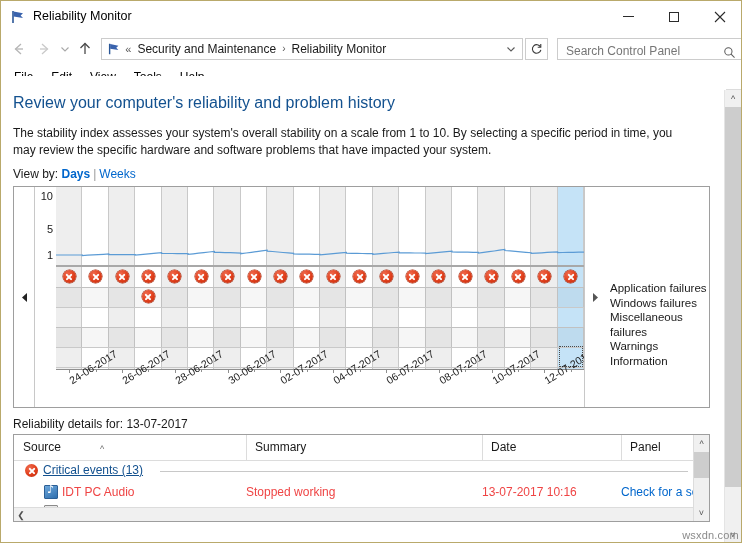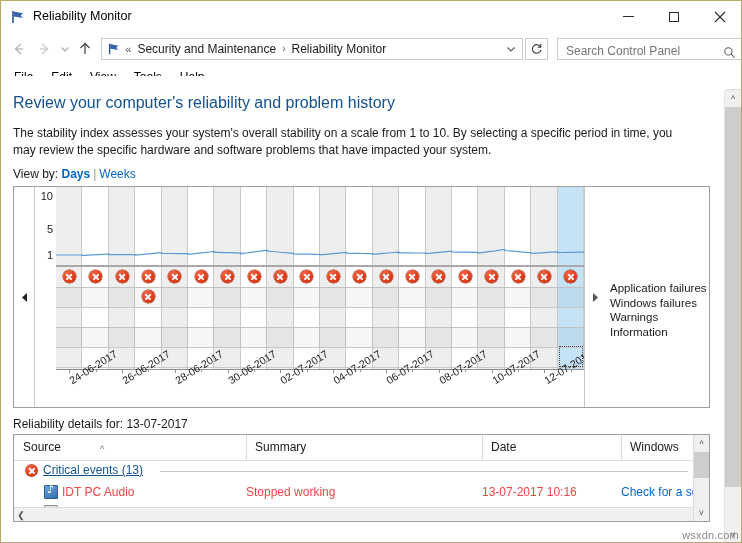--- a/index.html
+++ b/index.html
@@ -592,34 +592,35 @@
 
       <div class="chart-right-arrow">
         <svg width="9" height="11" viewBox="0 0 9 11">
           <path d="M2 1 L7 5.5 L2 10 Z" fill="#555"></path>
         </svg>
       </div>
 
       <div class="legend" id="legend">
           <div>Application failures</div>
           <div>Windows failures</div>
+          <div>Miscellaneous failures</div>
           <div>Warnings</div>
           <div>Information</div>
         </div>
     </div>
 
     <div class="details-label">Reliability details for: 13-07-2017</div>
 
     <div class="table-wrap">
 
       <div class="thead">
         <div class="th" style="left:0;width:232px">Source<span class="sortarrow">^</span></div>
         <div class="th" style="left:232px;width:236px">Summary</div>
         <div class="th" style="left:468px;width:139px">Date</div>
-        <div class="th" style="left:607px;width:73px">Windows</div>
+        <div class="th" style="left:607px;width:73px">Panel</div>
       </div>
 
       <div class="group-row">
         <div class="group-ico"></div>
         <div class="group-label">Critical events (13)</div>
         <div class="group-line"></div>
       </div>
 
       <div class="trow" style="top:47px">
         <div class="src-ico ico-audio"></div>

